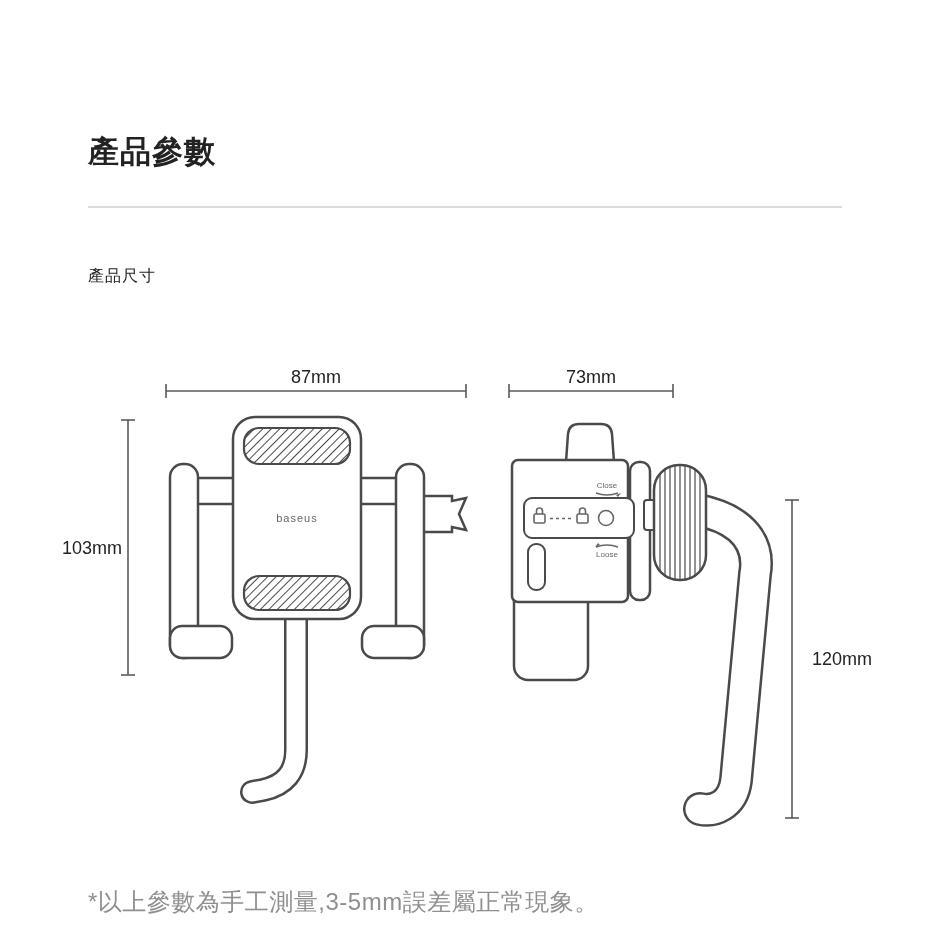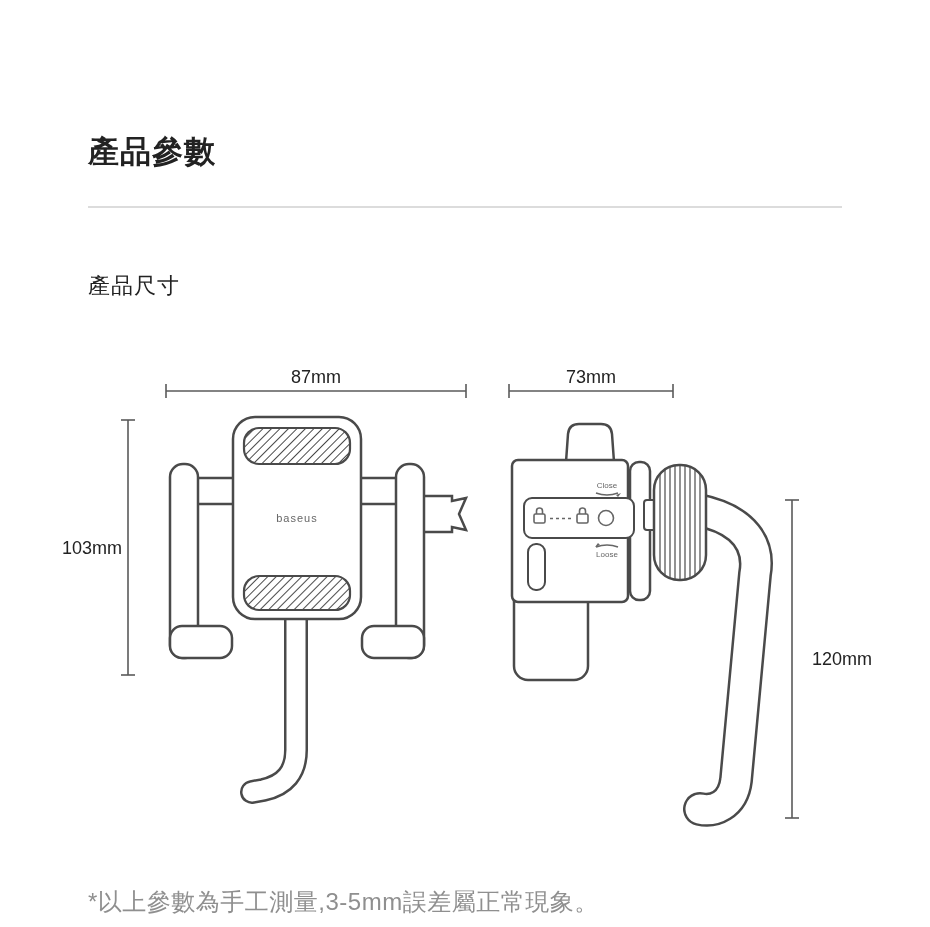--- a/index.html
+++ b/index.html
@@ -21,21 +21,21 @@
   }
   .divider {
     position: absolute;
     left: 88px; top: 206px;
     width: 754px; height: 2px;
     background: var(--divider, #dcdcdc);
   }
   .subtitle {
     position: absolute;
     left: 88px; top: 253px;
-    font-size: 22px;
+    font-size: 16px;
     font-weight: 400;
     color: var(--ink, #222222);
     letter-spacing: 1px;
   }
   .diagram {
     position: absolute;
     left: 0; top: 360px;
   }
   .footnote {
     position: absolute;

